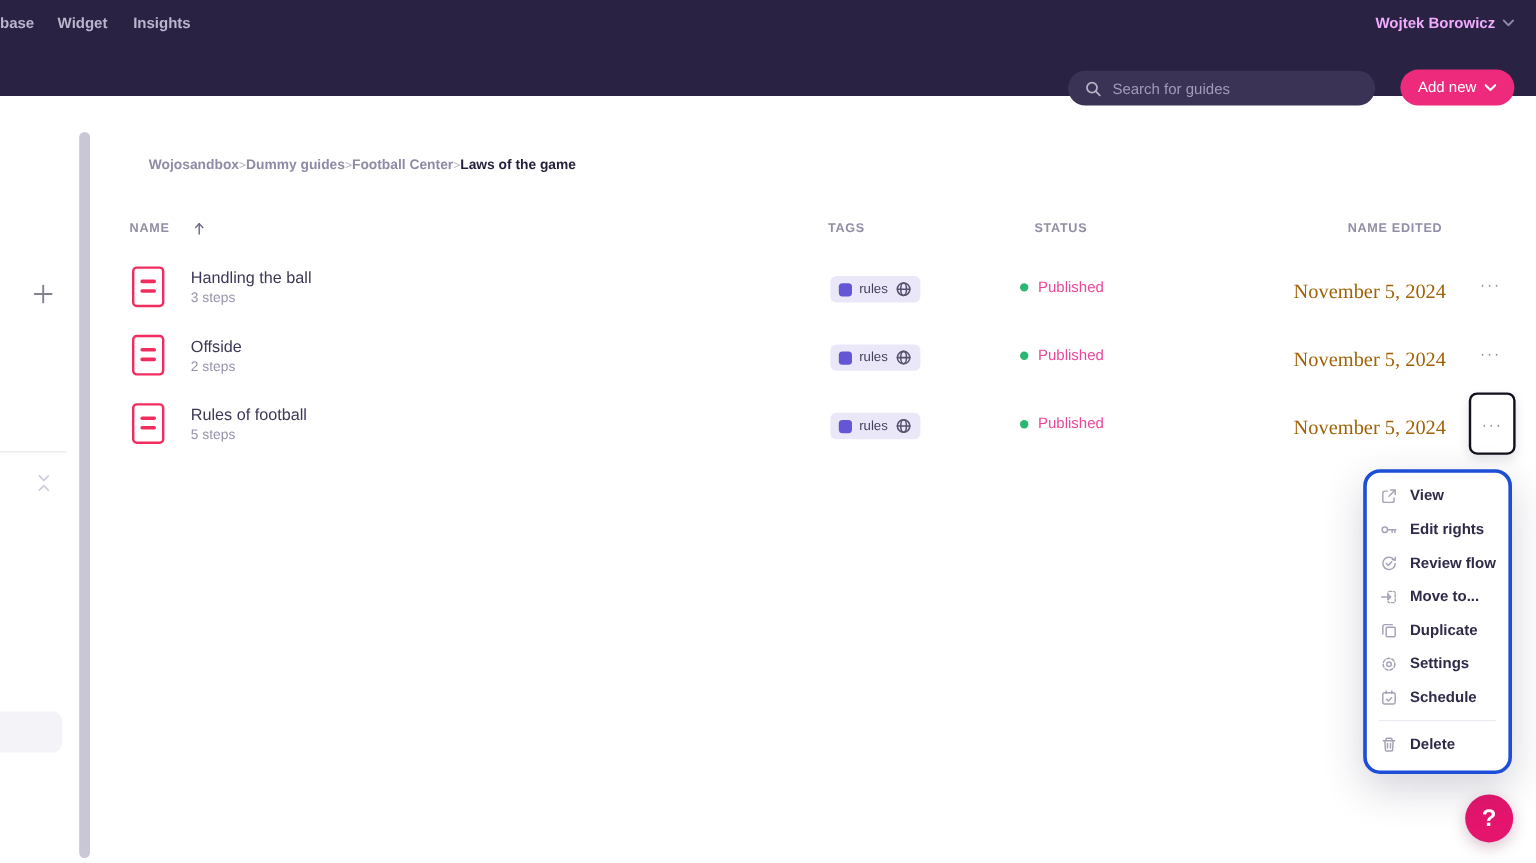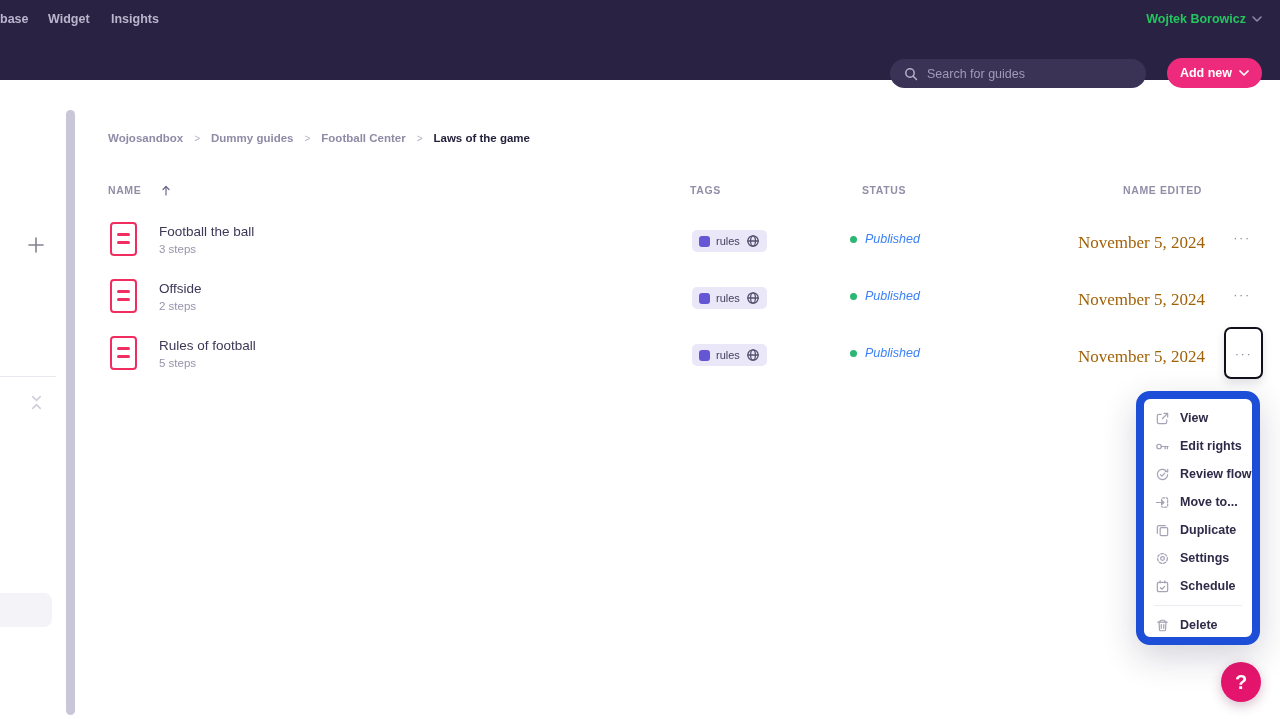--- a/index.html
+++ b/index.html
@@ -7,42 +7,42 @@
     font-family:"Liberation Sans", sans-serif; }
   #app { position:relative; width:1280px; height:719px; background:#fff; overflow:hidden; }
 
   
   .header { position:absolute; left:0; top:0; width:1280px; height:80px; background:#2a2243; }
   .nav-item { position:absolute; top:12px; font-size:12.5px; font-weight:700; color:#b9b5cc; cursor:pointer; }
   .nav-base { left:0; }
   .nav-widget { left:48px; }
   .nav-insights { left:111px; }
   .user-menu { position:absolute; top:12px; right:18px; display:flex; align-items:center; gap:6px; cursor:pointer; }
-  .user-name { font-size:12.5px; font-weight:700; color:#22c55e;text-align:right; }
+  .user-name { font-size:12.5px; font-weight:700; color:#f0abfc;text-align:right; }
   .chev { width:10px; height:6px; }
   .search-pill { position:absolute; left:890px; top:59px; width:256px; height:29px; background:#3a3355;
     border-radius:15px; display:flex; align-items:center; padding-left:14px; gap:9px; }
   .search-pill input { background:transparent; border:none; outline:none; color:#cfccdd; font-size:12.5px;
     width:190px; font-family:"Liberation Sans", sans-serif; }
   .search-pill input::placeholder { color:#9f9bb8; }
   .add-new-btn { position:absolute; left:1167px; top:58px; width:95px; height:30px; background:#ed2a7b;
-    border:none; border-radius:15px; color:#fff; font-size:12.5px; font-weight:700; cursor:pointer;
+    border:none; border-radius:15px; color:#fff; font-size:12.5px; font-weight:400; cursor:pointer;
     display:flex; align-items:center; justify-content:center; gap:7px; font-family:"Liberation Sans", sans-serif; }
 
   
   .sidebar { position:absolute; left:0; top:108px; width:64px; height:611px; background:#fff; }
   .plus-btn { position:absolute; left:27px; top:128px; width:18px; height:18px; background:none; border:none; cursor:pointer; }
   .sidebar-divider { position:absolute; left:0; top:268px; width:56px; height:1px; background:#e9e8f0; }
   .collapse-btn { position:absolute; left:29px; top:287px; width:15px; height:15px; background:none; border:none; cursor:pointer; }
   .sidebar-active-row { position:absolute; left:0; top:485px; width:52px; height:34px; background:#f4f4f8;
     border-radius:0 8px 8px 0; cursor:pointer; }
   .v-scrollbar { position:absolute; left:66px; top:110px; width:9px; height:605px; background:#c9c6d7; border-radius:5px; cursor:grab; }
 
   
-  .breadcrumb { position:absolute; left:108px; top:132px; display:flex; align-items:center; gap:11px; font-size:11.5px;text-align:center; }
+  .breadcrumb { position:absolute; left:124px; top:132px; display:flex; align-items:center; font-size:11.5px;text-align:center; }
   .crumb { color:#8f8ba6; font-weight:600; cursor:pointer; }
   .crumb-sep { color:#b3b0c4; font-size:10px; }
   .crumb-current { color:#221f3a; font-weight:700; }
 
   
   .col-header { position:absolute; top:184px; font-size:10.5px; font-weight:600; letter-spacing:.6px;
     color:#918ea7; cursor:pointer; }
   .col-name { left:108px; display:flex; align-items:center; gap:21px; }
   .col-tags { left:690px; }
   .col-status { left:862px; }
@@ -54,32 +54,32 @@
   .guide-icon i { position:absolute; left:5px; width:13px; height:3px; background:#f12d60; border-radius:2px; display:block; }
   .guide-icon i:first-child { top:9px; } .guide-icon i:last-child { top:17px; }
   .row-name { position:absolute; left:83px; top:13px; font-size:13.5px; color:#3c3857; }
   .row-steps { position:absolute; left:83px; top:32px; font-size:11.5px; color:#9693ab; }
   .tag-chip { position:absolute; left:616px; top:19px; height:20px; background:#eae7f8; border-radius:5px;
     display:flex; align-items:center; padding:11px 7px; gap:6px; cursor:pointer; }
   .tag-square { width:11px; height:11px; background:#6456d4; border-radius:3px; }
   .tag-label { font-size:11px; color:#43405f; }
   .status-cell { position:absolute; left:774px; top:21px; display:flex; align-items:center; gap:8px; }
   .status-dot { width:7px; height:7px; border-radius:50%; background:#2bb673; }
-  .status-label { font-size:12.5px; color:#3b82f6;font-style:italic; }
+  .status-label { font-size:12.5px; color:#ec4899; }
   .row-date { position:absolute; right:75px; top:22px; font-size:17px; color:#a16207;font-family:Liberation Serif, serif; }
   .row-menu-btn { position:absolute; right:24px; top:12px; width:28px; height:28px; background:none; border:none;
     color:#8b88a0; font-size:13px; letter-spacing:1.5px; cursor:pointer; }
   .row-menu-focus { position:absolute; left:1224px; top:327px; width:39px; height:52px; background:#fff;
     border:2px solid #12101d; border-radius:7px; box-shadow:0 4px 10px rgba(20,16,40,.12);
     display:flex; align-items:center; justify-content:center; cursor:pointer; z-index:5;
     color:#8b88a0; font-size:13px; letter-spacing:1.5px; }
 
   
   .context-menu { position:absolute; left:1136px; top:391px; width:124px; height:254px; background:#fff;
-    border:8px solid #1d4ed8; border-radius:14px; box-shadow:0 12px 34px rgba(40,35,70,.20);
+    border:3px solid #1d4ed8; border-radius:14px; box-shadow:0 12px 34px rgba(40,35,70,.20);
     padding:5px 0; z-index:6; }
   .menu-item { height:28px; display:flex; align-items:center; gap:10px; padding-left:11px; cursor:pointer; }
   .menu-item svg { flex:0 0 15px; }
   .menu-label { font-size:12.5px; font-weight:600; color:#2e2a48; white-space:nowrap; }
   .menu-divider { height:1px; background:#ecebf2; margin:5px 10px; }
 
   
   .help-btn { position:absolute; left:1221px; top:662px; width:40px; height:40px; border-radius:50%;
     background:#e5156d; border:none; color:#fff; font-size:20px; font-weight:700; cursor:pointer;
     box-shadow:0 4px 12px rgba(100,10,60,.25); font-family:"Liberation Sans", sans-serif; }
@@ -156,21 +156,21 @@
   </div>
   <div class="col-header col-tags">TAGS</div>
   <div class="col-header col-status">STATUS</div>
   <div class="col-header col-edited">NAME EDITED</div>
 
   <div class="grid-row row-1">
     <span class="guide-icon">
         <i></i>
         <i></i>
       </span>
-    <div class="row-name">Football the ball</div>
+    <div class="row-name">Handling the ball</div>
     <div class="row-steps">3 steps</div>
     <div class="tag-chip">
       <span class="tag-square"></span>
       <span class="tag-label">rules</span>
       <svg width="14" height="14" viewBox="0 0 14 14">
         <circle cx="7" cy="7" r="5.2" class="icon-stroke" style="stroke:#55516e"></circle>
         <line x1="1.8" y1="7" x2="12.2" y2="7" class="icon-stroke" style="stroke:#55516e"></line>
         <ellipse cx="7" cy="7" rx="2.4" ry="5.2" class="icon-stroke" style="stroke:#55516e"></ellipse>
       </svg>
     </div>

